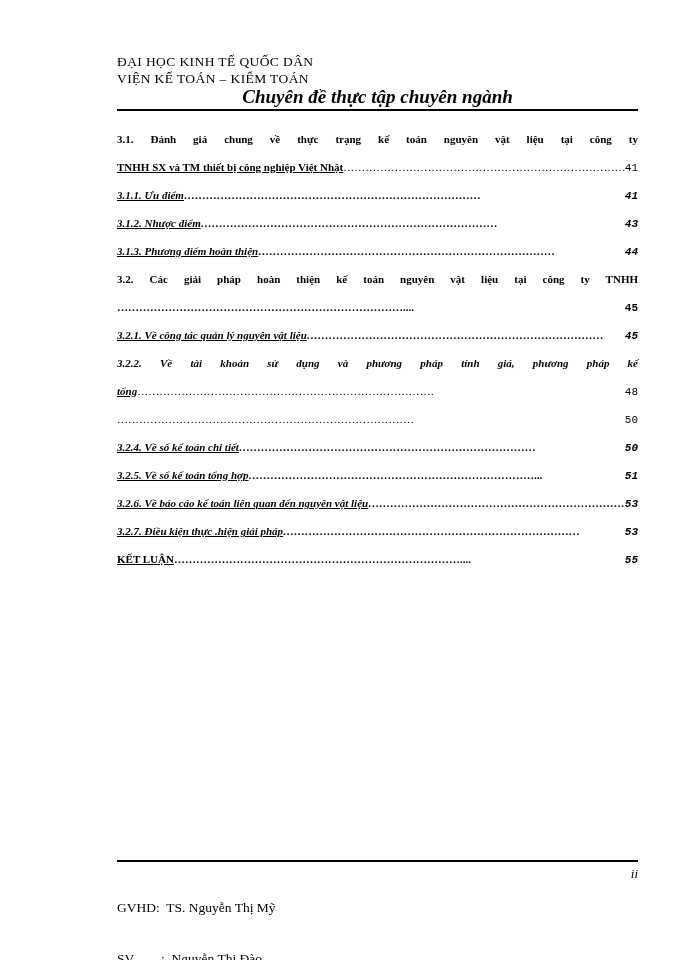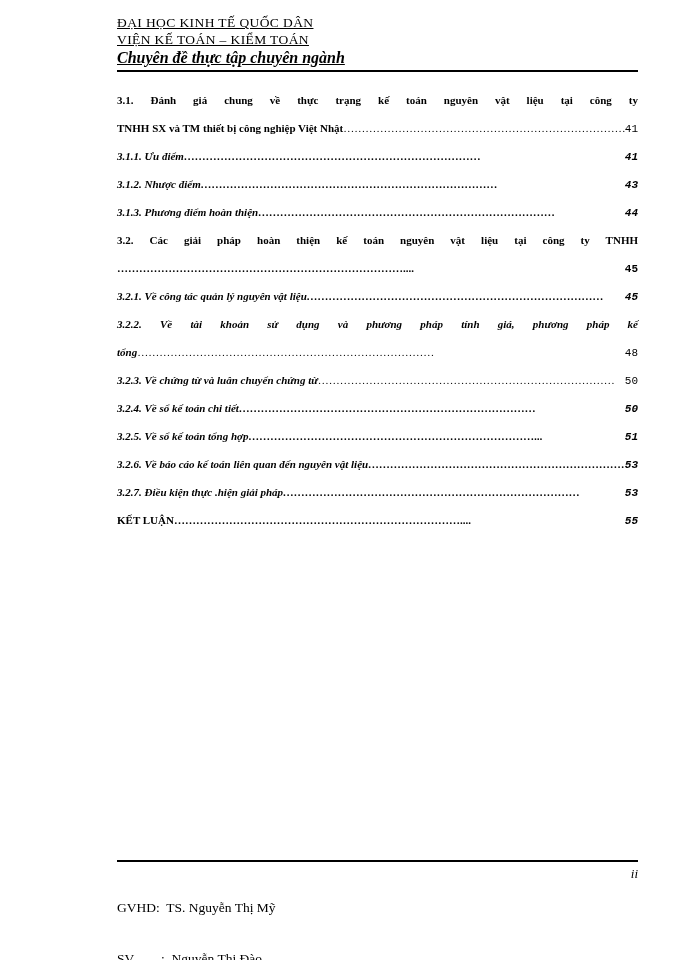--- a/index.html
+++ b/index.html
@@ -7,40 +7,40 @@
   body {
     background:#ffffff;
     color:#000000;
     font-family:"Liberation Serif","DejaVu Serif",serif;
     position:relative;
     overflow:hidden;
   }
   .page { position:absolute; left:117px; width:521px; top:0; }
 
   
-  .header { padding-top:14px;text-decoration:underline; }
+  .header { padding-top:53px; }
   .hline { font-size:13.5px; line-height:17px; letter-spacing:0.4px; }
   .doc-type {
-    font-size:16px; line-height:17px;
+    font-size:19px; line-height:17px;
     font-weight:bold; font-style:italic;
-    text-align:left; margin-top:1px;
+    text-align:center; margin-top:1px;
   }
   .rule {
     margin-top:4px; height:2px;
     border-top:1px solid #000; border-bottom:1px solid #000;
   }
 
   
   .toc { margin-top:14px; font-size:11px; }
   .toc-line { display:flex; align-items:baseline; line-height:28px; height:28px; }
   .toc-line.fill { display:block; text-align:justify; text-align-last:justify; }
   .t-b  { font-weight:bold; }
   .t-bi { font-weight:bold; font-style:italic; }
   .t-r  { font-weight:normal; font-style:normal; }
-  .lbl  { flex:0 0 auto; white-space:pre; }
+  .lbl  { flex:0 0 auto; white-space:pre;text-decoration:underline; }
   .leader { flex:1 1 auto; overflow:hidden; white-space:nowrap; }
   .page-no { flex:0 0 auto;font-family:Liberation Mono, monospace; }
 
   
   .footer { position:absolute; left:117px; right:62px; top:856px; }
   .footer-row { display:flex; justify-content:space-between; align-items:flex-start; margin-top:3px; }
   .footer-left { font-size:13.5px; line-height:17px; white-space:pre; }
   .folio { font-size:13px; font-style:italic; margin-top:1px; }
 </style>
 </head>
@@ -110,21 +110,20 @@
       <div class="toc-line fill t-bi">3.2.2. Về tài khoản sử dụng và phương pháp tính giá, phương pháp kế</div>
       <div class="toc-line">
         <span class="lbl t-bi">tổng</span>
         <span class="leader t-r">………………………………………………………………………</span>
         <span class="page-no t-r">48</span>
       </div>
     </div>
 
     <div class="toc-entry">
       <div class="toc-line">
-        <span class="lbl t-bi">3.2.3. Về chứng từ và luân chuyển chứng từ</span>
         <span class="leader t-r">………………………………………………………………………</span>
         <span class="page-no t-r">50</span>
       </div>
     </div>
 
     <div class="toc-entry">
       <div class="toc-line">
         <span class="lbl t-bi">3.2.4. Về sổ kế toán chi tiết</span>
         <span class="leader t-bi">………………………………………………………………………</span>
         <span class="page-no t-bi">50</span>

